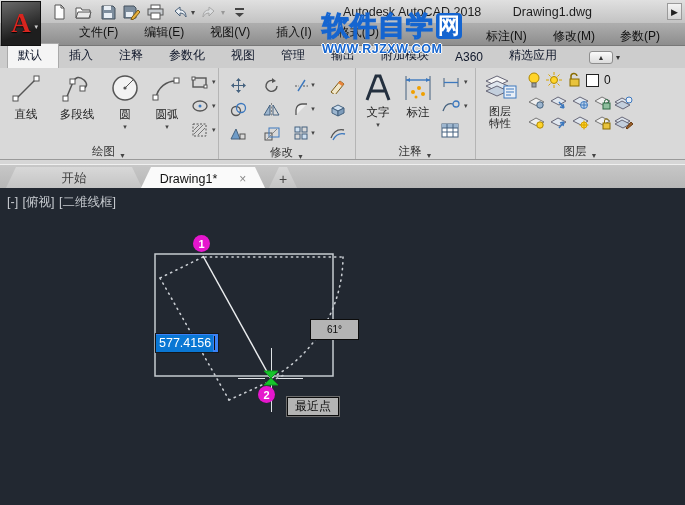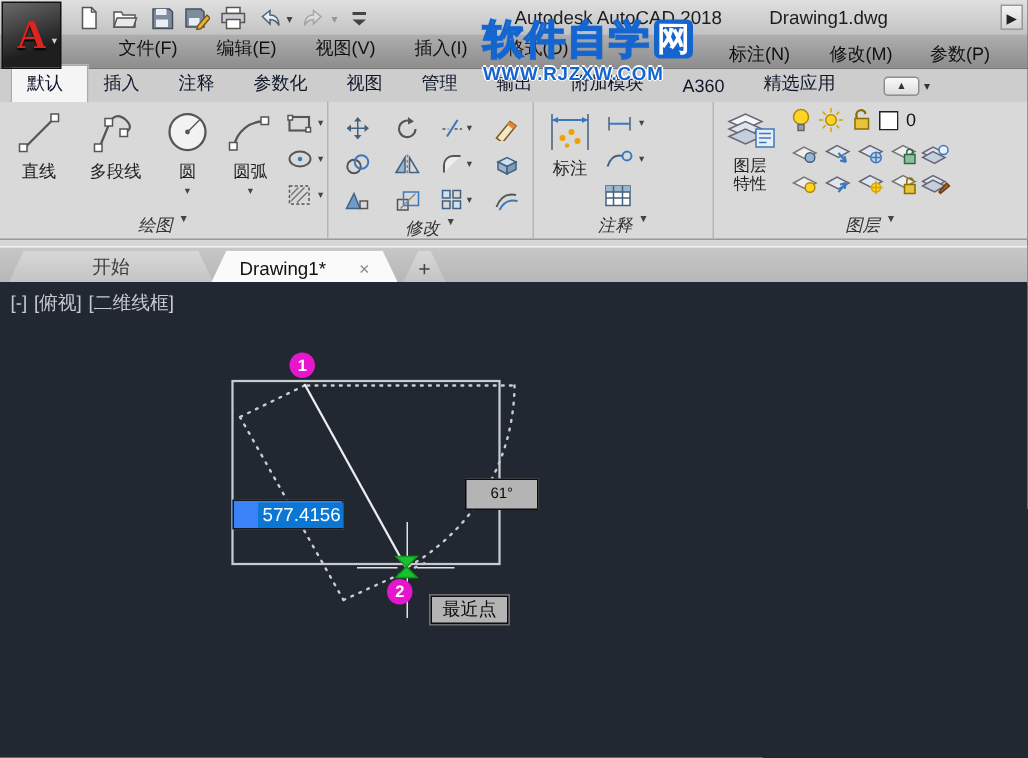--- a/index.html
+++ b/index.html
@@ -50,22 +50,22 @@
   .collapse-ctl { display:flex; align-items:center; margin-left:16px; margin-bottom:4px; gap:3px; }
   .collapse-pill { width:24px; height:13px; background:linear-gradient(#fafafa,#dcdcdc); border:1px solid #8e8e8e;
     border-radius:3px; font-size:7px; color:#333; display:flex; align-items:center; justify-content:center; }
   .collapse-dd { font-size:8px; color:#333; }
 
   
   .ribbon { position:absolute; left:0; top:68px; width:685px; height:92px; background:#d9d9d9;
     border-bottom:1px solid #9a9a9a; display:flex; }
   .panel { height:91px; display:flex; flex-direction:column; border-right:1px solid #b5b5b5; }
   .panel-body { flex:1; display:flex; padding:2px 2px 0 3px; }
-  .panel-footer { height:16px; display:flex; align-items:flex-start; justify-content:center; gap:4px;
-    font-size:11.5px; color:#333;font-style:italic; }
+  .panel-footer { height:16px; display:flex; align-items:flex-end; justify-content:center; gap:4px;
+    font-size:11.5px; color:#333; }
   .pf-arrow { font-size:7px; color:#444; }
   .bigtool { display:flex; flex-direction:column; align-items:center; justify-content:flex-start; padding-top:2px; }
   .bigtool .lbl { font-size:11.5px; color:#222; margin-top:1px; white-space:nowrap; }
   .bigtool .dd { font-size:7px; color:#444; margin-top:1px; }
   .sidecol { display:flex; flex-direction:column; justify-content:space-between; padding:3px 0 4px 2px; }
   .sidebtn { display:flex; align-items:center; gap:3px; height:18px; }
   .sidebtn .dd { font-size:7px; color:#444; }
   .modgrid { display:grid; grid-template-columns:repeat(4,33px); grid-template-rows:repeat(3,24px); padding-top:3px; }
   .modcell { display:flex; align-items:center; justify-content:center; gap:2px; }
   .modcell .dd { font-size:7px; color:#444; }
@@ -85,22 +85,22 @@
   .ftab.active { left:140px; width:126px; background:#fafafa; color:#111; }
   .ftab.active .close { margin-left:22px; color:#8a8a8a; font-size:12px; }
   .ftab.plus { left:268px; width:30px; background:linear-gradient(#d8d8d8,#c2c2c2); color:#444; font-size:14px; }
   .filetabs .baseline { position:absolute; left:0; bottom:0; width:685px; height:2px; background:#3a3f46; }
 
   
   .canvas { position:absolute; left:0; top:188px; width:685px; height:317px; background:#222831; }
   .canvas svg.draw { position:absolute; left:0; top:0; }
   .vplabel { position:absolute; left:7px; top:6px; font-size:12.5px; color:#c7cbd0; z-index:3; }
   .vplabel span { margin-right:1px; }
-  .dyn-input { position:absolute; left:155px; top:145px; width:74px; height:20px; background:#3b82f6;
-    border:1px solid #14181d; display:flex; align-items:center; z-index:4;padding-left:16px; }
+  .dyn-input { position:absolute; left:155px; top:145px; width:64px; height:20px; background:#3b82f6;
+    border:1px solid #14181d; display:flex; align-items:center; z-index:4; }
   .dyn-input .sel { background:#0a77d4; color:#fff; font-size:12.5px; padding:1px 2px 2px 3px; }
   .dyn-input .caret { width:1px; height:14px; background:#111; margin-left:1px; }
   .angle-box { position:absolute; left:310px; top:131px; width:49px; height:21px; background:#b4b4b4;
     border:1px solid #0c0c0c; color:#0c0c0c; font-size:10px; display:flex; align-items:center; justify-content:center; z-index:4; }
   .osnap-tip { position:absolute; left:287px; top:209px; height:19px; background:#b4b4b4; border:1px solid #0c0c0c;
     box-shadow:0 0 0 1px #6e6e6e; color:#0c0c0c; font-size:12px; display:flex; align-items:center;
     padding:0 7px; z-index:4; white-space:nowrap; }
   .marker { position:absolute; width:17px; height:17px; border-radius:50%; background:#e616cd;
     color:#fff; font-size:11px; font-weight:bold; display:flex; align-items:center; justify-content:center; z-index:5; }
   .m1 { left:193px; top:47px; } .m2 { left:258px; top:198px; }
@@ -375,20 +375,27 @@
         </div>
       </div>
       <div class="panel-footer">
         <span>修改</span>
         <span class="pf-arrow">▼</span>
       </div>
     </div>
 
     <div class="panel" style="width:120px">
       <div class="panel-body">
+        <div class="bigtool" style="width:38px">
+          <svg class="icon" width="30" height="32">
+              <path d="M4 28L13 4h4l9 24M8 19h14" fill="none" stroke="#24303f" stroke-width="3"></path>
+            </svg>
+          <span class="lbl">文字</span>
+          <span class="dd">▾</span>
+        </div>
         <div class="bigtool" style="width:42px">
           <svg class="icon" width="34" height="32">
               <path d="M5 4v24M29 4v24" stroke="#44617e"></path>
               <path d="M5 8h24" stroke="#3c78be" stroke-width="1.4"></path>
               <path d="M5 8l4-2v4zM29 8l-4-2v4z" fill="#3c78be"></path>
               <g fill="#f0a000">
                 <circle cx="12" cy="20" r="2"></circle>
                 <circle cx="18" cy="16" r="2"></circle>
                 <circle cx="22" cy="22" r="2"></circle>
                 <circle cx="15" cy="25" r="1.5"></circle>

